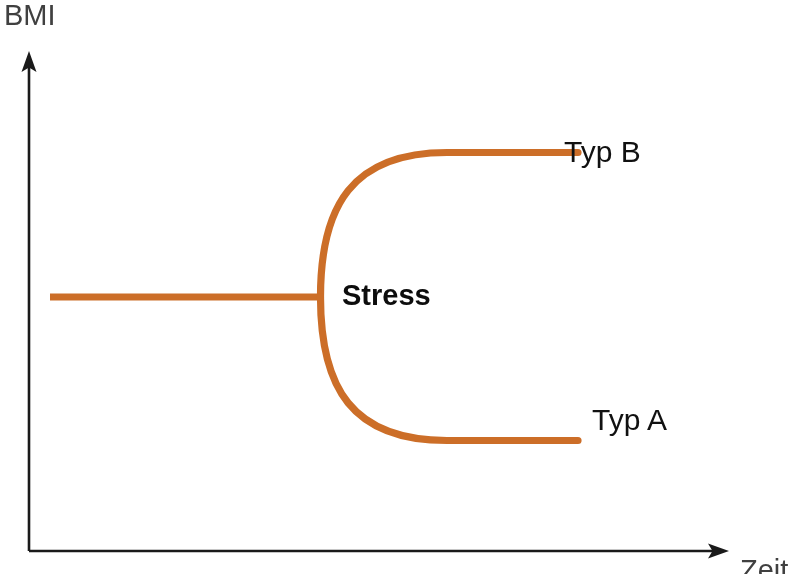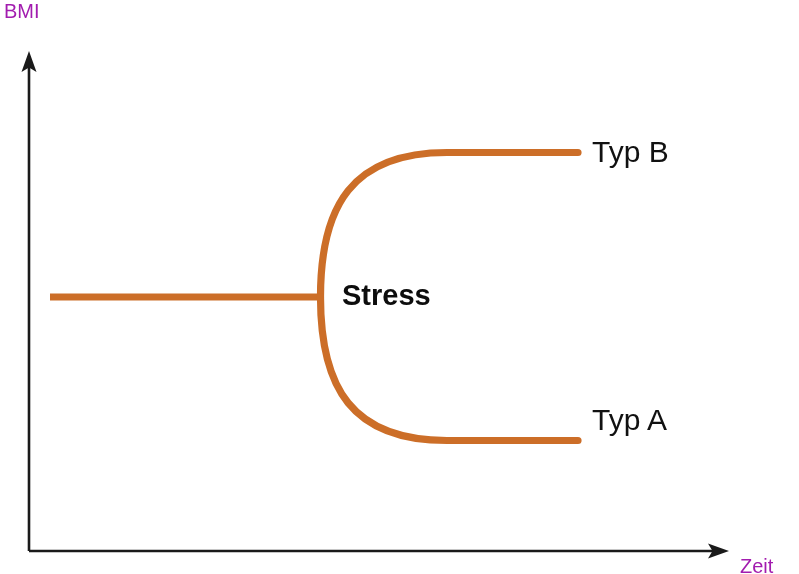--- a/index.html
+++ b/index.html
@@ -22,23 +22,23 @@
   }
   #figure svg {
     position: absolute;
     top: 0;
     left: 0;
     display: block;
   }
   .axis-label {
     position: absolute;
     font-family: "Liberation Sans", sans-serif;
-    font-size: 20px;
+    font-size: 29px;
     font-weight: 400;
-    color: #a21caf;
+    color: #404040;
     letter-spacing: 0px;
     white-space: nowrap;
     line-height: 1;
   }
   #label-bmi {
     left: 4px;
     top: 1px;
   }
   #label-zeit {
     left: 740px;
@@ -47,21 +47,21 @@
   .branch-label {
     position: absolute;
     font-family: "Liberation Sans", sans-serif;
     font-size: 30px;
     font-weight: 400;
     color: #111111;
     white-space: nowrap;
     line-height: 1;
   }
   #label-typ-b {
-    left: 592px;
+    left: 564px;
     top: 137px;
   }
   #label-typ-a {
     left: 592px;
     top: 405px;
   }
   #label-stress {
     position: absolute;
     left: 342px;
     top: 281px;

